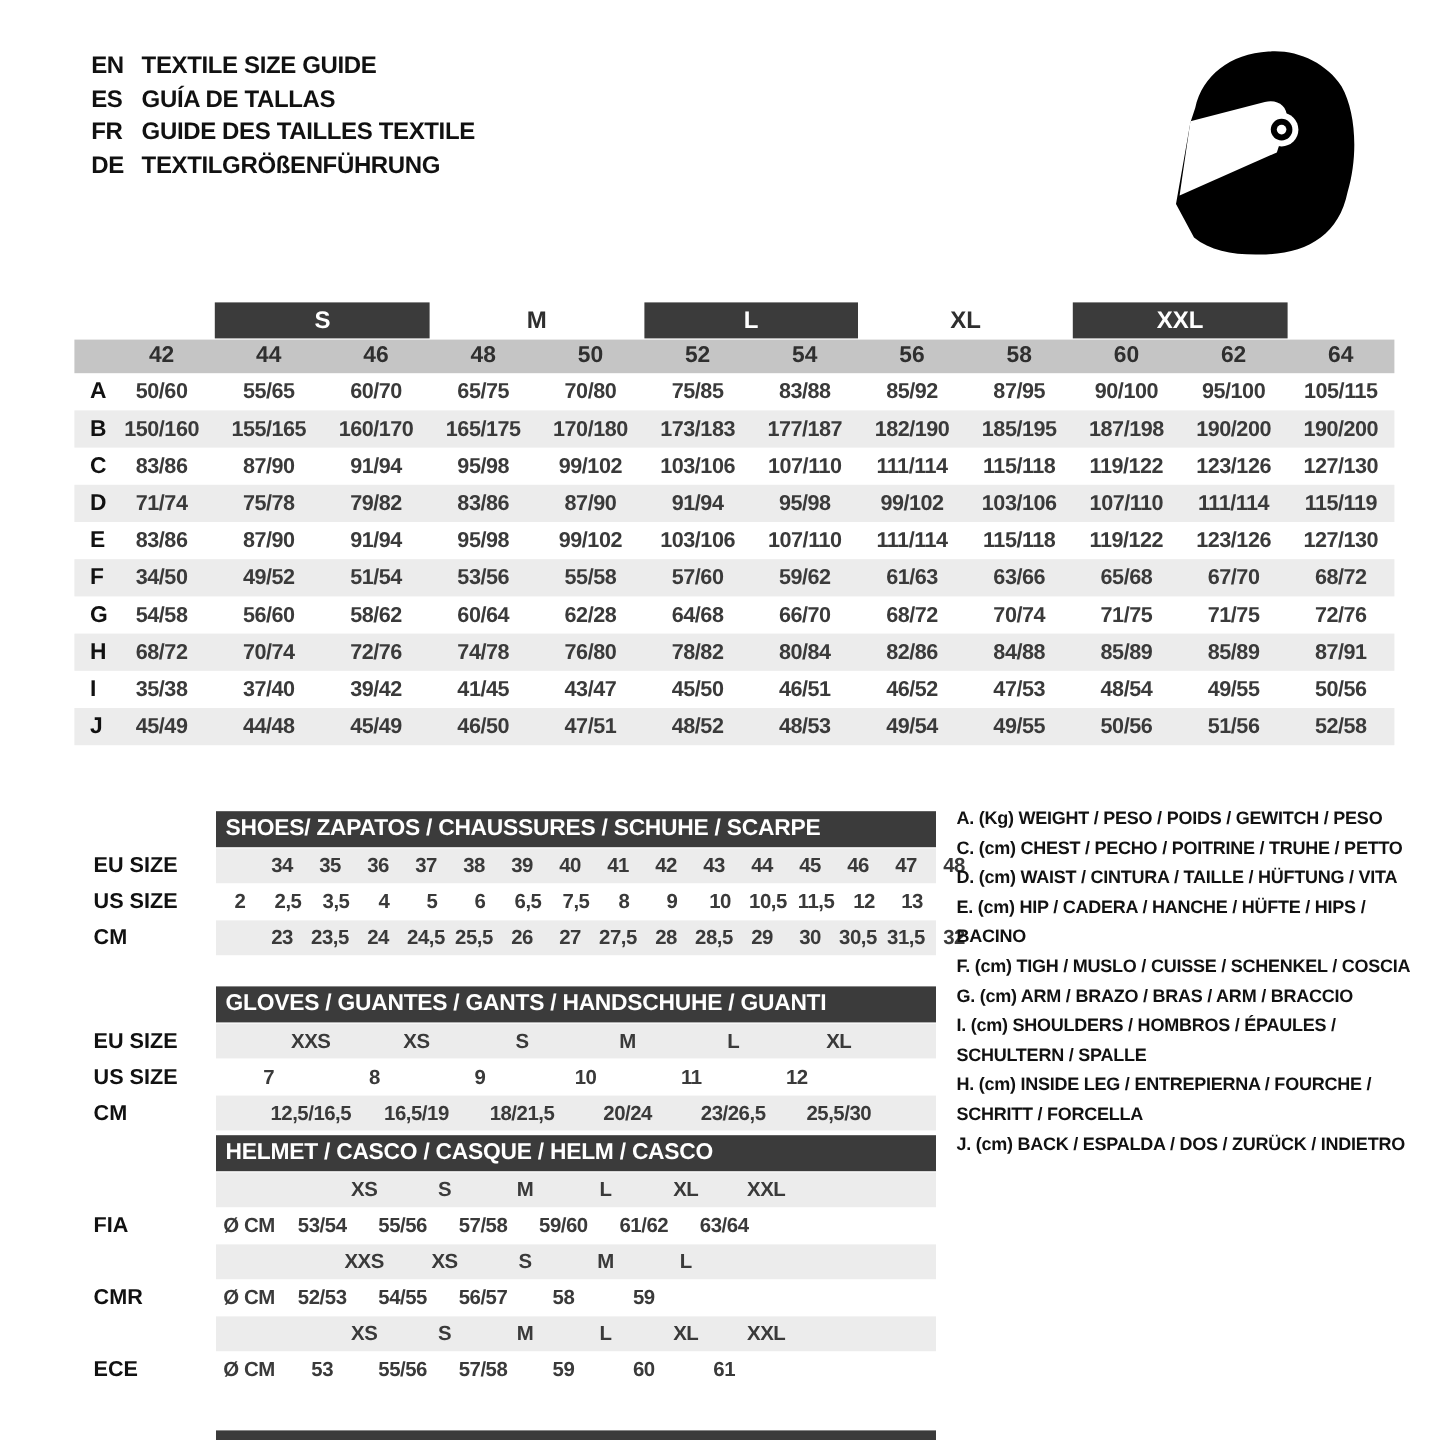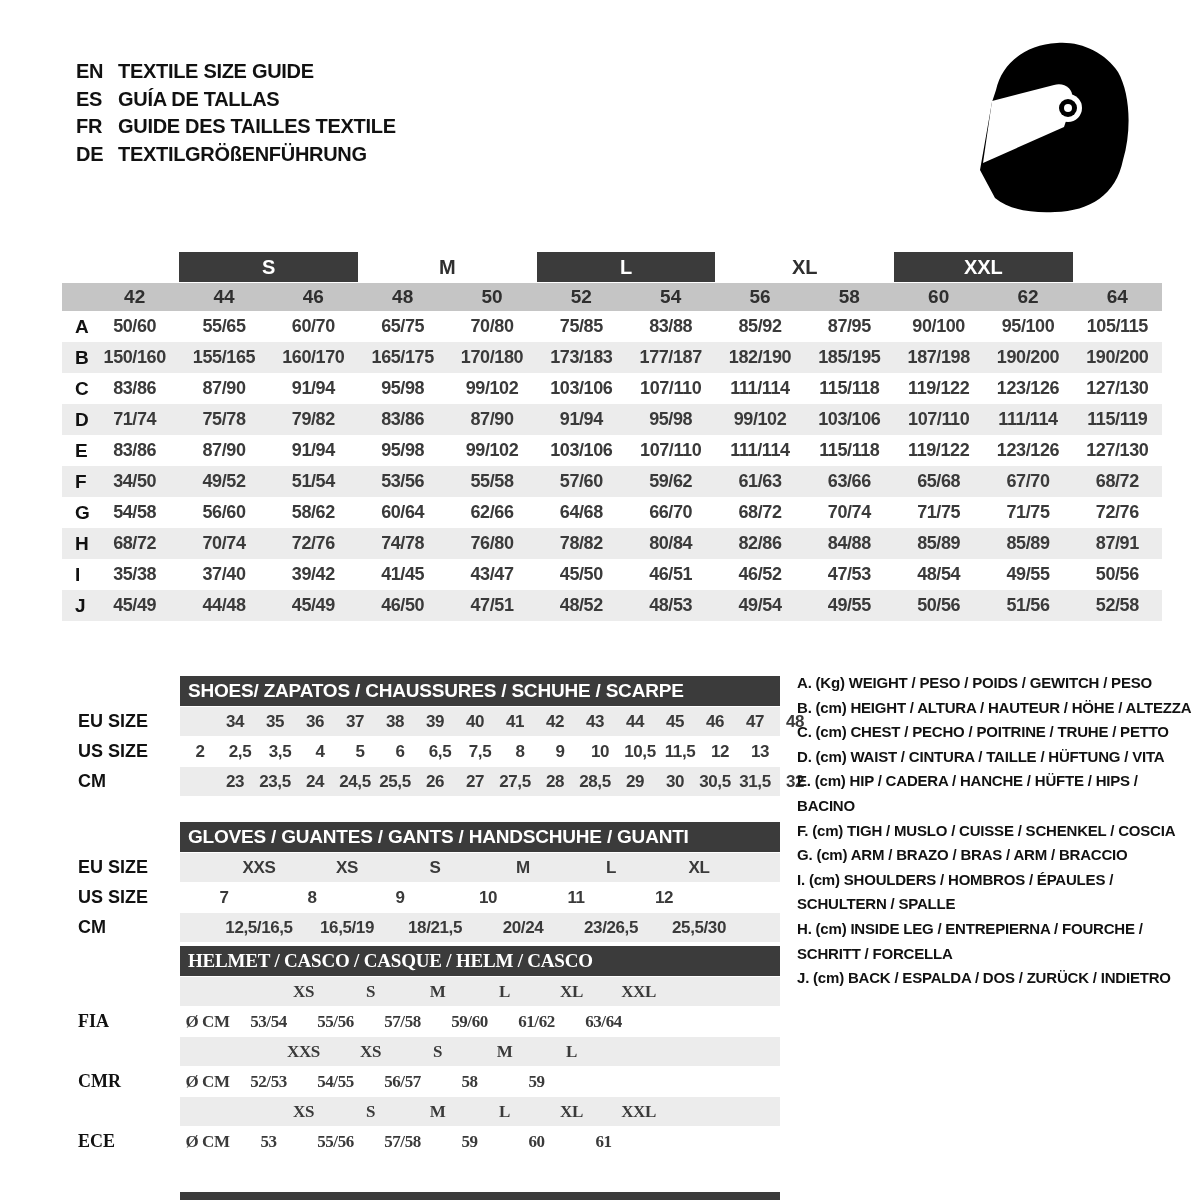--- a/index.html
+++ b/index.html
@@ -1,19 +1,19 @@
 <!DOCTYPE html>
 <html><head>
 <meta charset="utf-8">
 <style>
   html,body{margin:0;padding:0;background:#fff;}
   #page{position:relative;width:1200px;height:1200px;background:#ffffff;overflow:hidden;
         font-family:"Liberation Sans","DejaVu Sans",sans-serif;font-weight:700;color:#111;}
   
-  #langs{position:absolute;left:76px;top:42px;margin-top:16px;}
+  #langs{position:absolute;left:76px;top:42px;}
   .lang-row{display:flex;height:27.5px;align-items:center;font-size:20px;letter-spacing:-0.3px;}
   .lang-code{width:42px;}
   
   #helmet-icon{position:absolute;left:970px;top:35px;width:170px;height:180px;}
   
   #main-table{position:absolute;left:62px;top:252px;width:1100px;}
   .mgrid{display:grid;grid-template-columns:28px repeat(12,1fr);}
   #size-bar-row{height:30px;}
   .size-group{display:flex;align-items:center;justify-content:center;font-size:20px;}
   .size-group.filled{background:#3b3b3b;color:#fff;}
@@ -21,21 +21,21 @@
   #numbers-row{height:28px;margin-top:1px;background:#c5c5c5;}
   #numbers-row div{display:flex;align-items:center;justify-content:center;font-size:19px;color:#2f2f2f;}
   .letter-row{height:31px;}
   .letter-row.striped{background:#ececec;}
   .letter-cell{display:flex;align-items:center;padding-left:13px;font-size:19px;color:#111;}
   .size-cell{display:flex;align-items:center;justify-content:center;font-size:18px;color:#3a3a3a;letter-spacing:-0.4px;}
   
   .subtable{position:absolute;left:62px;width:718px;}
   #shoes{top:676px;}
   #gloves{top:822px;}
-  #helmet{top:946px;font-family:Liberation Serif, serif;}
+  #helmet{top:946px;}
   .sec-bar{margin-left:118px;width:600px;height:30px;background:#3b3b3b;color:#fff;
            display:flex;align-items:center;padding-left:8px;box-sizing:border-box;
            font-size:19px;letter-spacing:-0.2px;}
   .srow{display:grid;grid-template-columns:118px 600px;height:29px;margin-top:1px;}
   .srow .lbl{display:flex;align-items:center;padding-left:16px;font-size:18px;color:#111;}
   .srow .vals{display:grid;align-items:center;}
   .srow.striped .vals{background:#ececec;padding-left:35px;}
   .vals.shoes-cols{grid-template-columns:repeat(15,40px);}
   .vals.gloves-cols{grid-template-columns:repeat(6,88px);}
   .vals.helmet-cols{grid-template-columns:55px repeat(6,67px);}
@@ -195,21 +195,21 @@
           <div class="size-cell">65/68</div>
           <div class="size-cell">67/70</div>
           <div class="size-cell">68/72</div>
         </div>
         <div class="letter-row mgrid">
           <div class="letter-cell">G</div>
           <div class="size-cell">54/58</div>
           <div class="size-cell">56/60</div>
           <div class="size-cell">58/62</div>
           <div class="size-cell">60/64</div>
-          <div class="size-cell">62/66</div>
+          <div class="size-cell">62/28</div>
           <div class="size-cell">64/68</div>
           <div class="size-cell">66/70</div>
           <div class="size-cell">68/72</div>
           <div class="size-cell">70/74</div>
           <div class="size-cell">71/75</div>
           <div class="size-cell">71/75</div>
           <div class="size-cell">72/76</div>
         </div>
         <div class="letter-row mgrid striped">
           <div class="letter-cell">H</div>
@@ -437,21 +437,20 @@
             <div>59</div>
             <div>60</div>
             <div>61</div>
           </div>
         </div>
       </div>
   </div>
 
   <div id="legend">
       <div class="legend-item">A. (Kg) WEIGHT / PESO / POIDS / GEWITCH / PESO</div>
-      <div class="legend-item">B. (cm) HEIGHT / ALTURA / HAUTEUR / HÖHE / ALTEZZA</div>
       <div class="legend-item">C. (cm) CHEST / PECHO / POITRINE / TRUHE / PETTO</div>
       <div class="legend-item">D. (cm) WAIST / CINTURA / TAILLE / HÜFTUNG / VITA</div>
       <div class="legend-item">E. (cm) HIP / CADERA / HANCHE / HÜFTE / HIPS /  BACINO</div>
       <div class="legend-item">F. (cm) TIGH / MUSLO / CUISSE / SCHENKEL / COSCIA</div>
       <div class="legend-item">G. (cm) ARM  / BRAZO / BRAS / ARM / BRACCIO</div>
       <div class="legend-item">I.  (cm) SHOULDERS / HOMBROS / ÉPAULES / SCHULTERN / SPALLE</div>
       <div class="legend-item">H. (cm) INSIDE LEG / ENTREPIERNA / FOURCHE / SCHRITT / FORCELLA</div>
       <div class="legend-item">J. (cm) BACK / ESPALDA / DOS / ZURÜCK / INDIETRO</div>
     </div>
 

